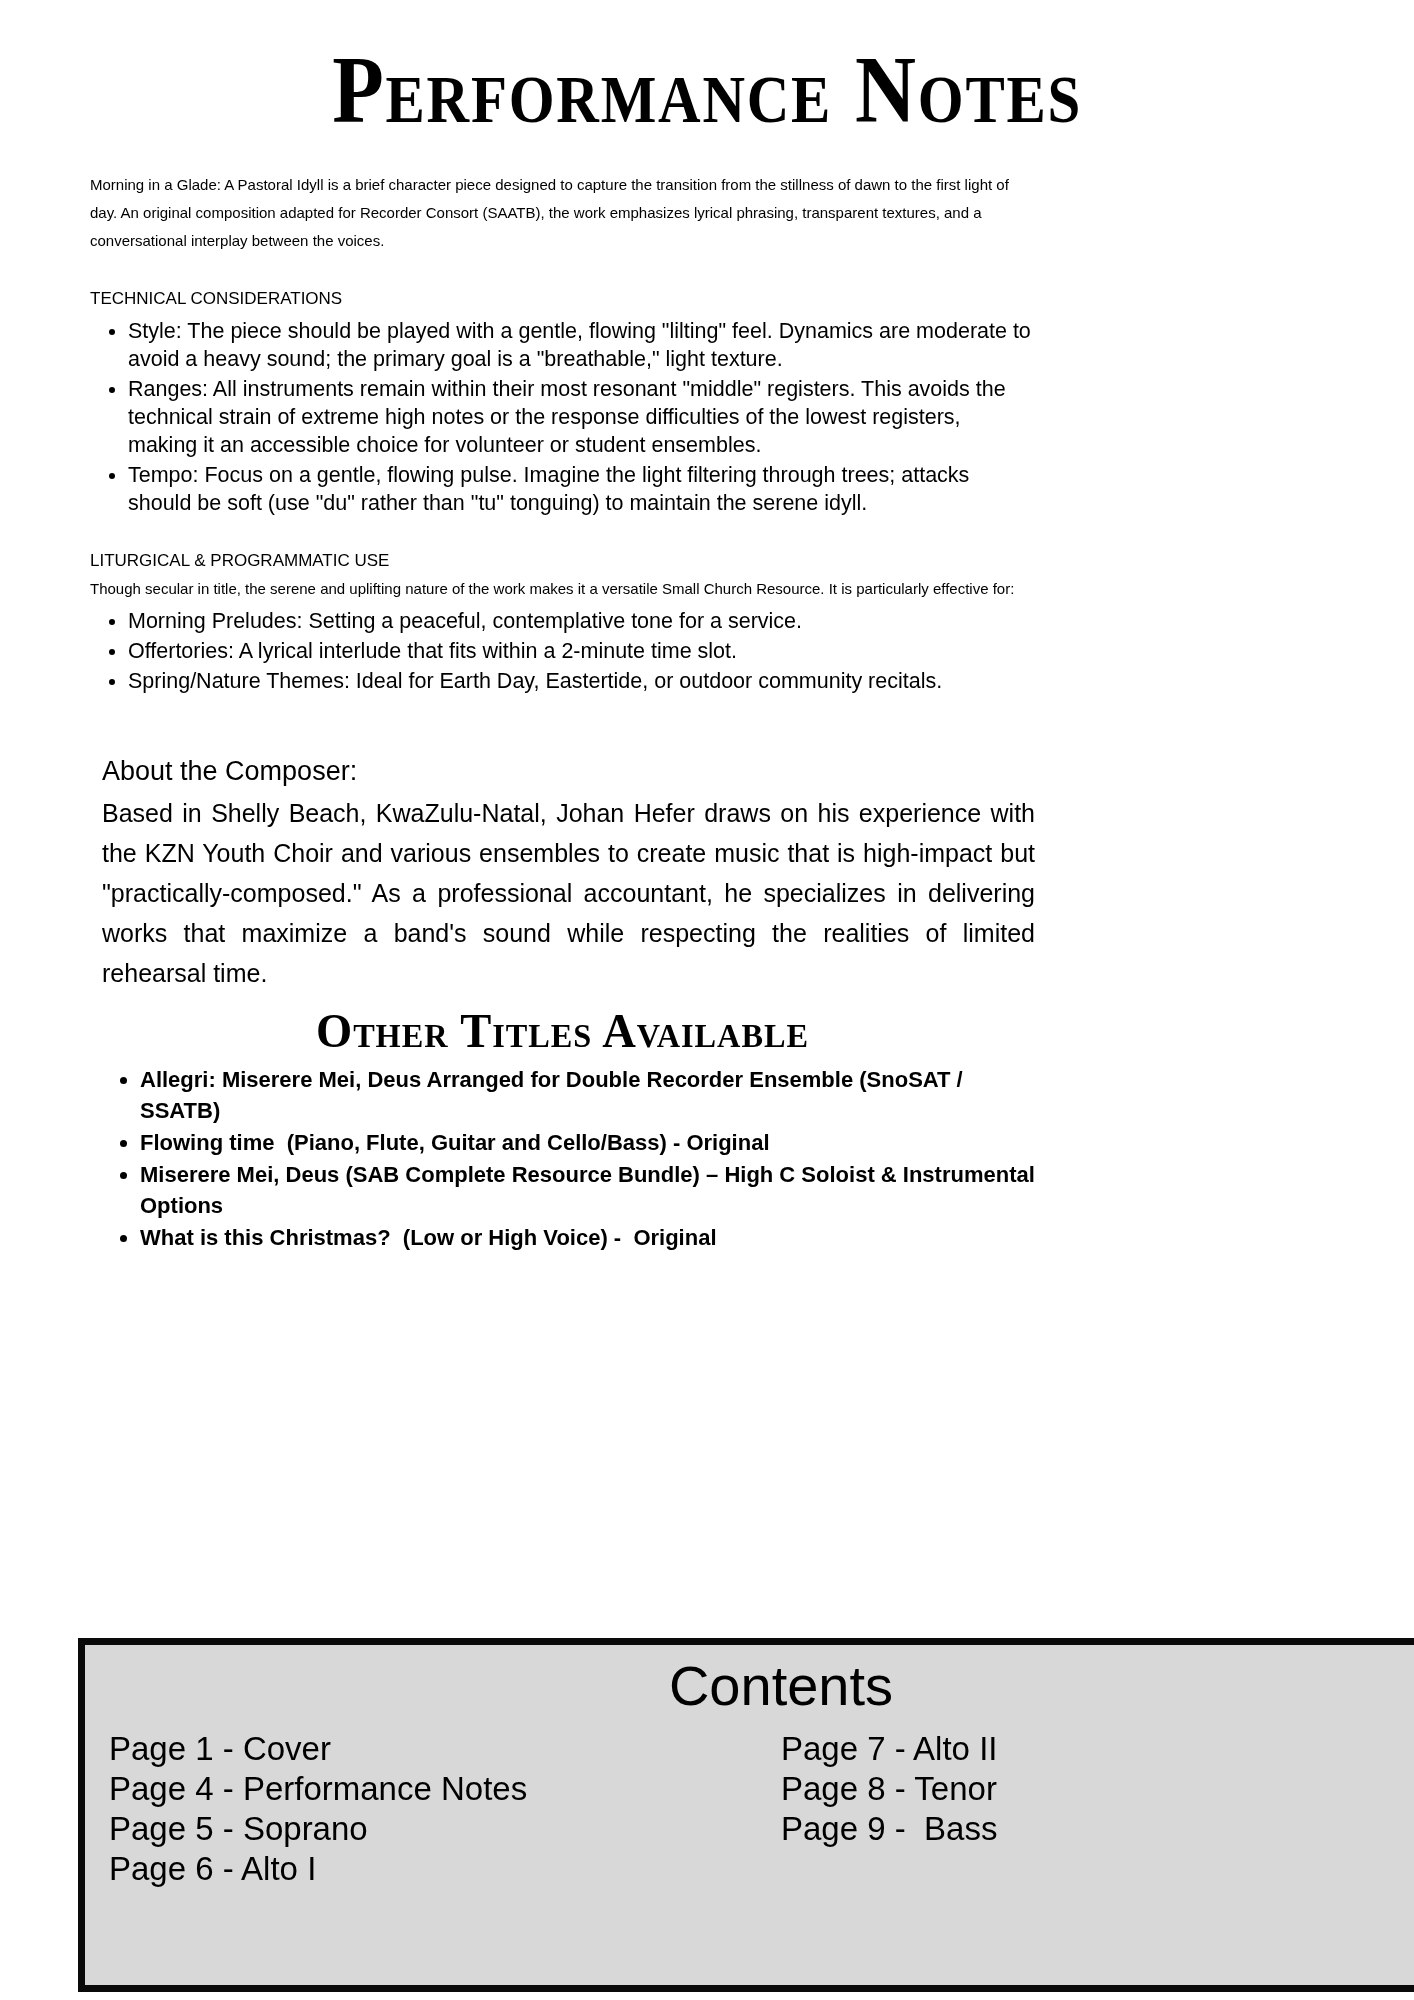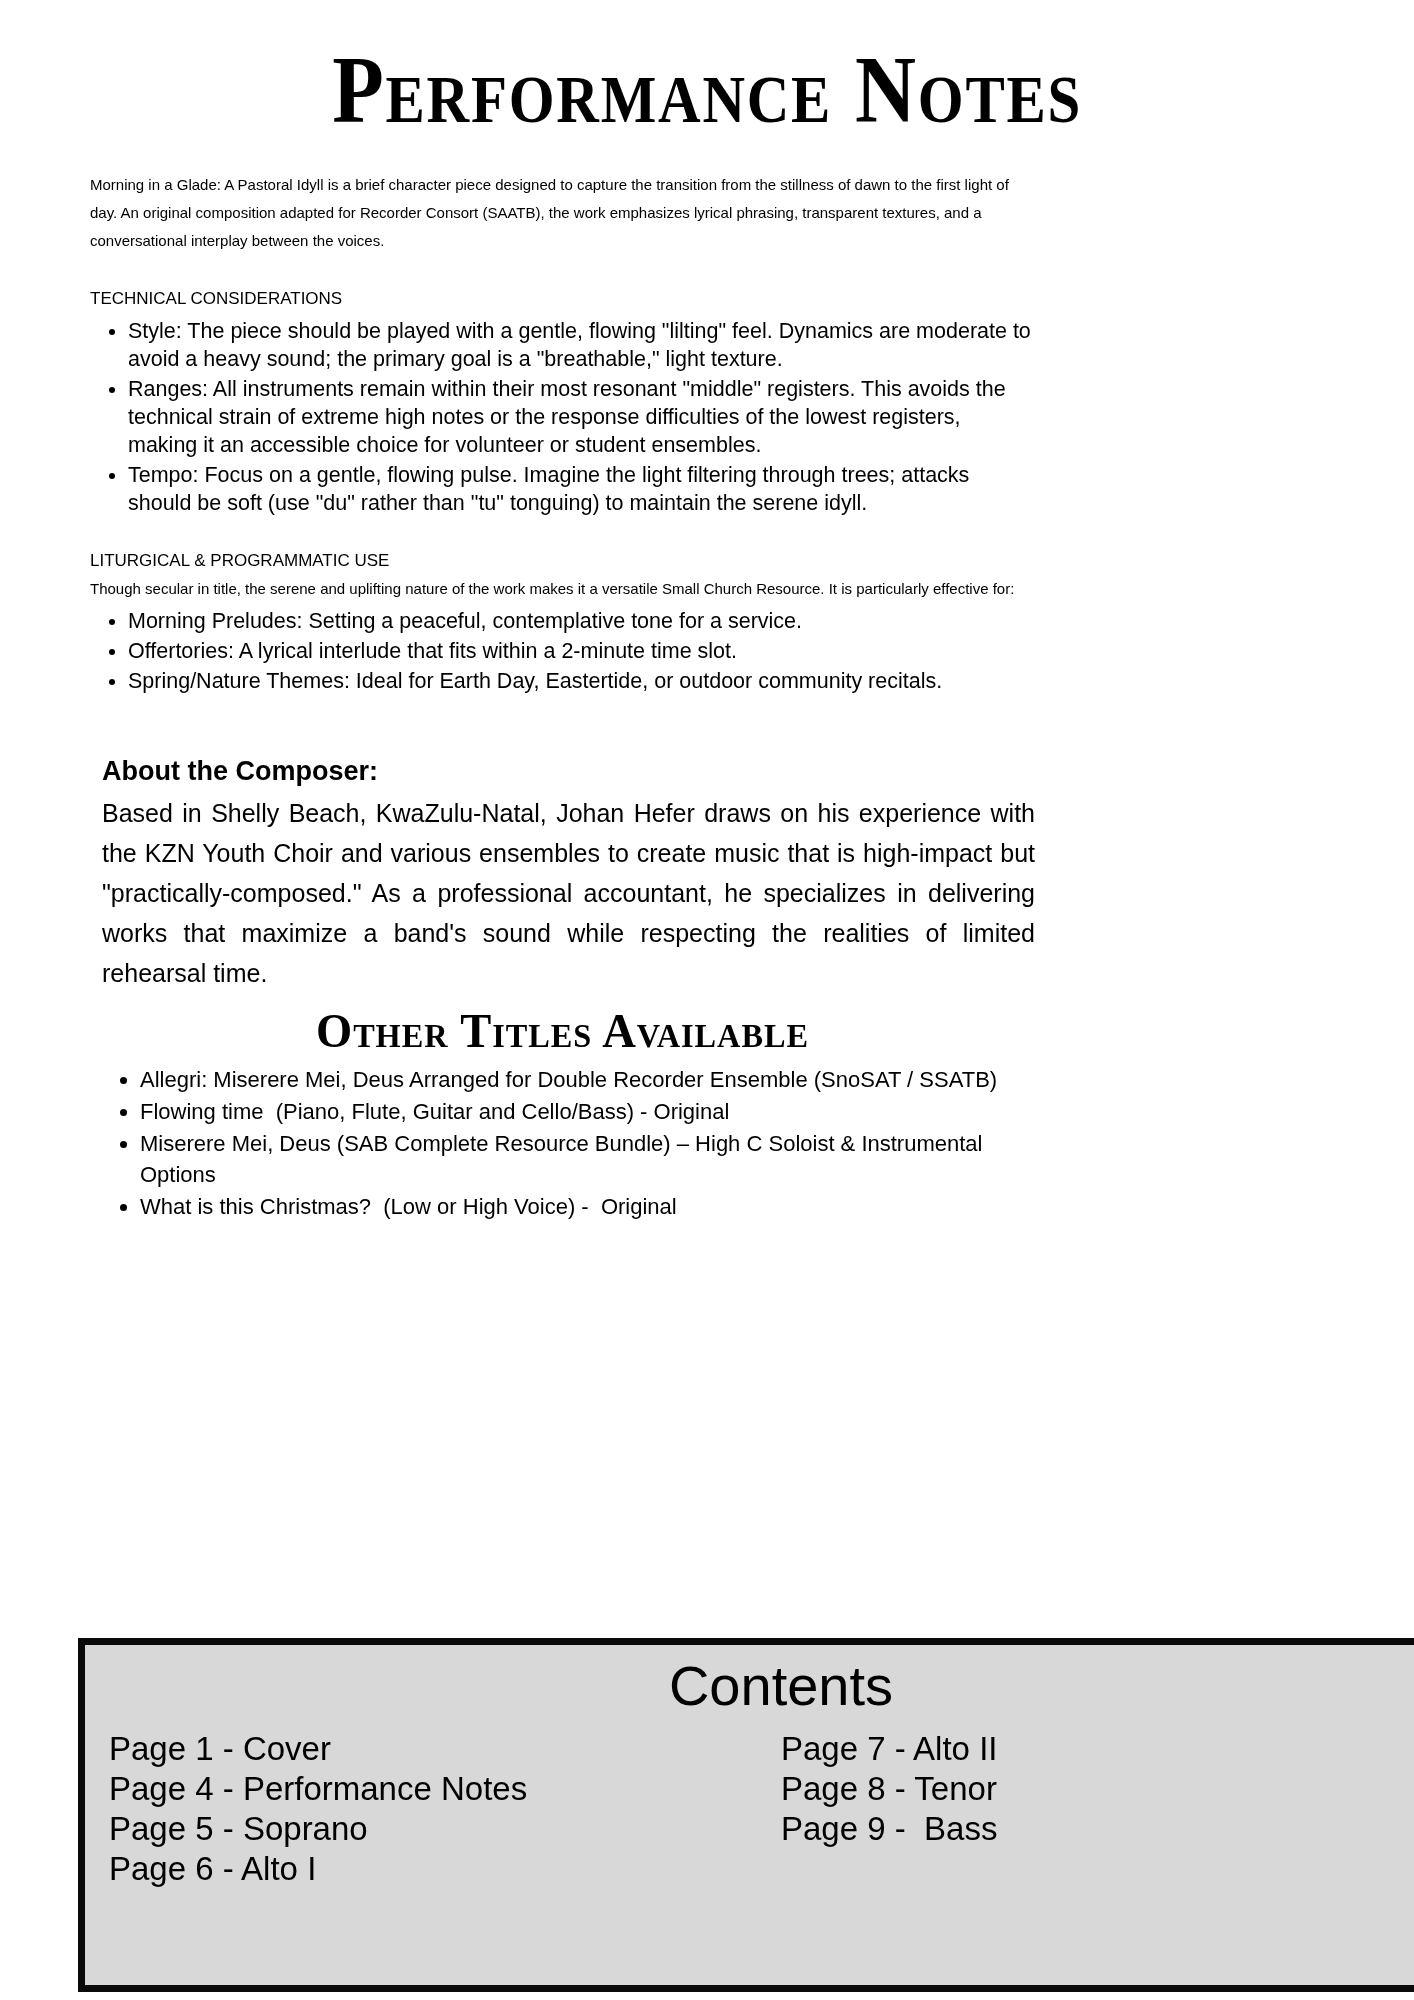--- a/index.html
+++ b/index.html
@@ -9,27 +9,27 @@
   .doc-title .display{display:inline-block;font-family:"Liberation Serif",serif;font-weight:bold;
         font-variant:small-caps;font-size:96px;line-height:1.05;letter-spacing:2px;
         transform:scaleX(0.88);transform-origin:50% 50%;white-space:nowrap;}
   .content{margin-left:90px;width:945px;}
   .body-text{font-size:15px;line-height:28px;margin:0;}
   .intro{margin-top:30px;}
   .sect-head{font-size:17px;line-height:28px;margin:30px 0 0 0;font-weight:normal;}
   ul.bullets{margin:4px 0 0 0;padding-left:38px;font-size:21.5px;line-height:28px;}
   ul.bullets li{margin:2px 0;white-space:pre-wrap;}
   .composer{margin-top:56px;margin-left:12px;width:933px;}
-  .composer-head{font-size:27px;line-height:40px;margin:0;font-weight:bold;}
+  .composer-head{font-size:27px;line-height:40px;margin:0;font-weight:normal;}
   .composer-body{font-size:25px;line-height:40px;margin:2px 0 0 0;text-align:justify;}
   .other-head{width:945px;text-align:center;margin-top:12px;}
   .other-head .display{display:inline-block;font-family:"Liberation Serif",serif;font-weight:bold;
         font-variant:small-caps;font-size:49px;line-height:1.05;letter-spacing:1px;
         transform:scaleX(0.95);transform-origin:50% 50%;white-space:nowrap;}
-  ul.other{margin:8px 0 0 0;padding-left:50px;font-size:22px;line-height:31px;width:900px;}
+  ul.other{margin:8px 0 0 0;padding-left:50px;font-size:22px;line-height:31px;width:900px;font-weight:bold;}
   ul.other li{margin:1px 0;white-space:pre-wrap;}
   .contents-box{position:absolute;left:78px;top:1638px;width:1406px;height:354px;
         box-sizing:border-box;border:7px solid #0a0a0a;background:#d8d8d8;padding:4px 24px 0 24px;}
   .contents-head{text-align:center;font-size:56px;line-height:66px;margin-top:4px;}
   .contents-cols{display:flex;margin-top:10px;}
   .contents-col{width:50%;}
   .contents-entry{font-size:33px;line-height:40px;white-space:pre-wrap;}
 </style>
 </head>
 <body>

